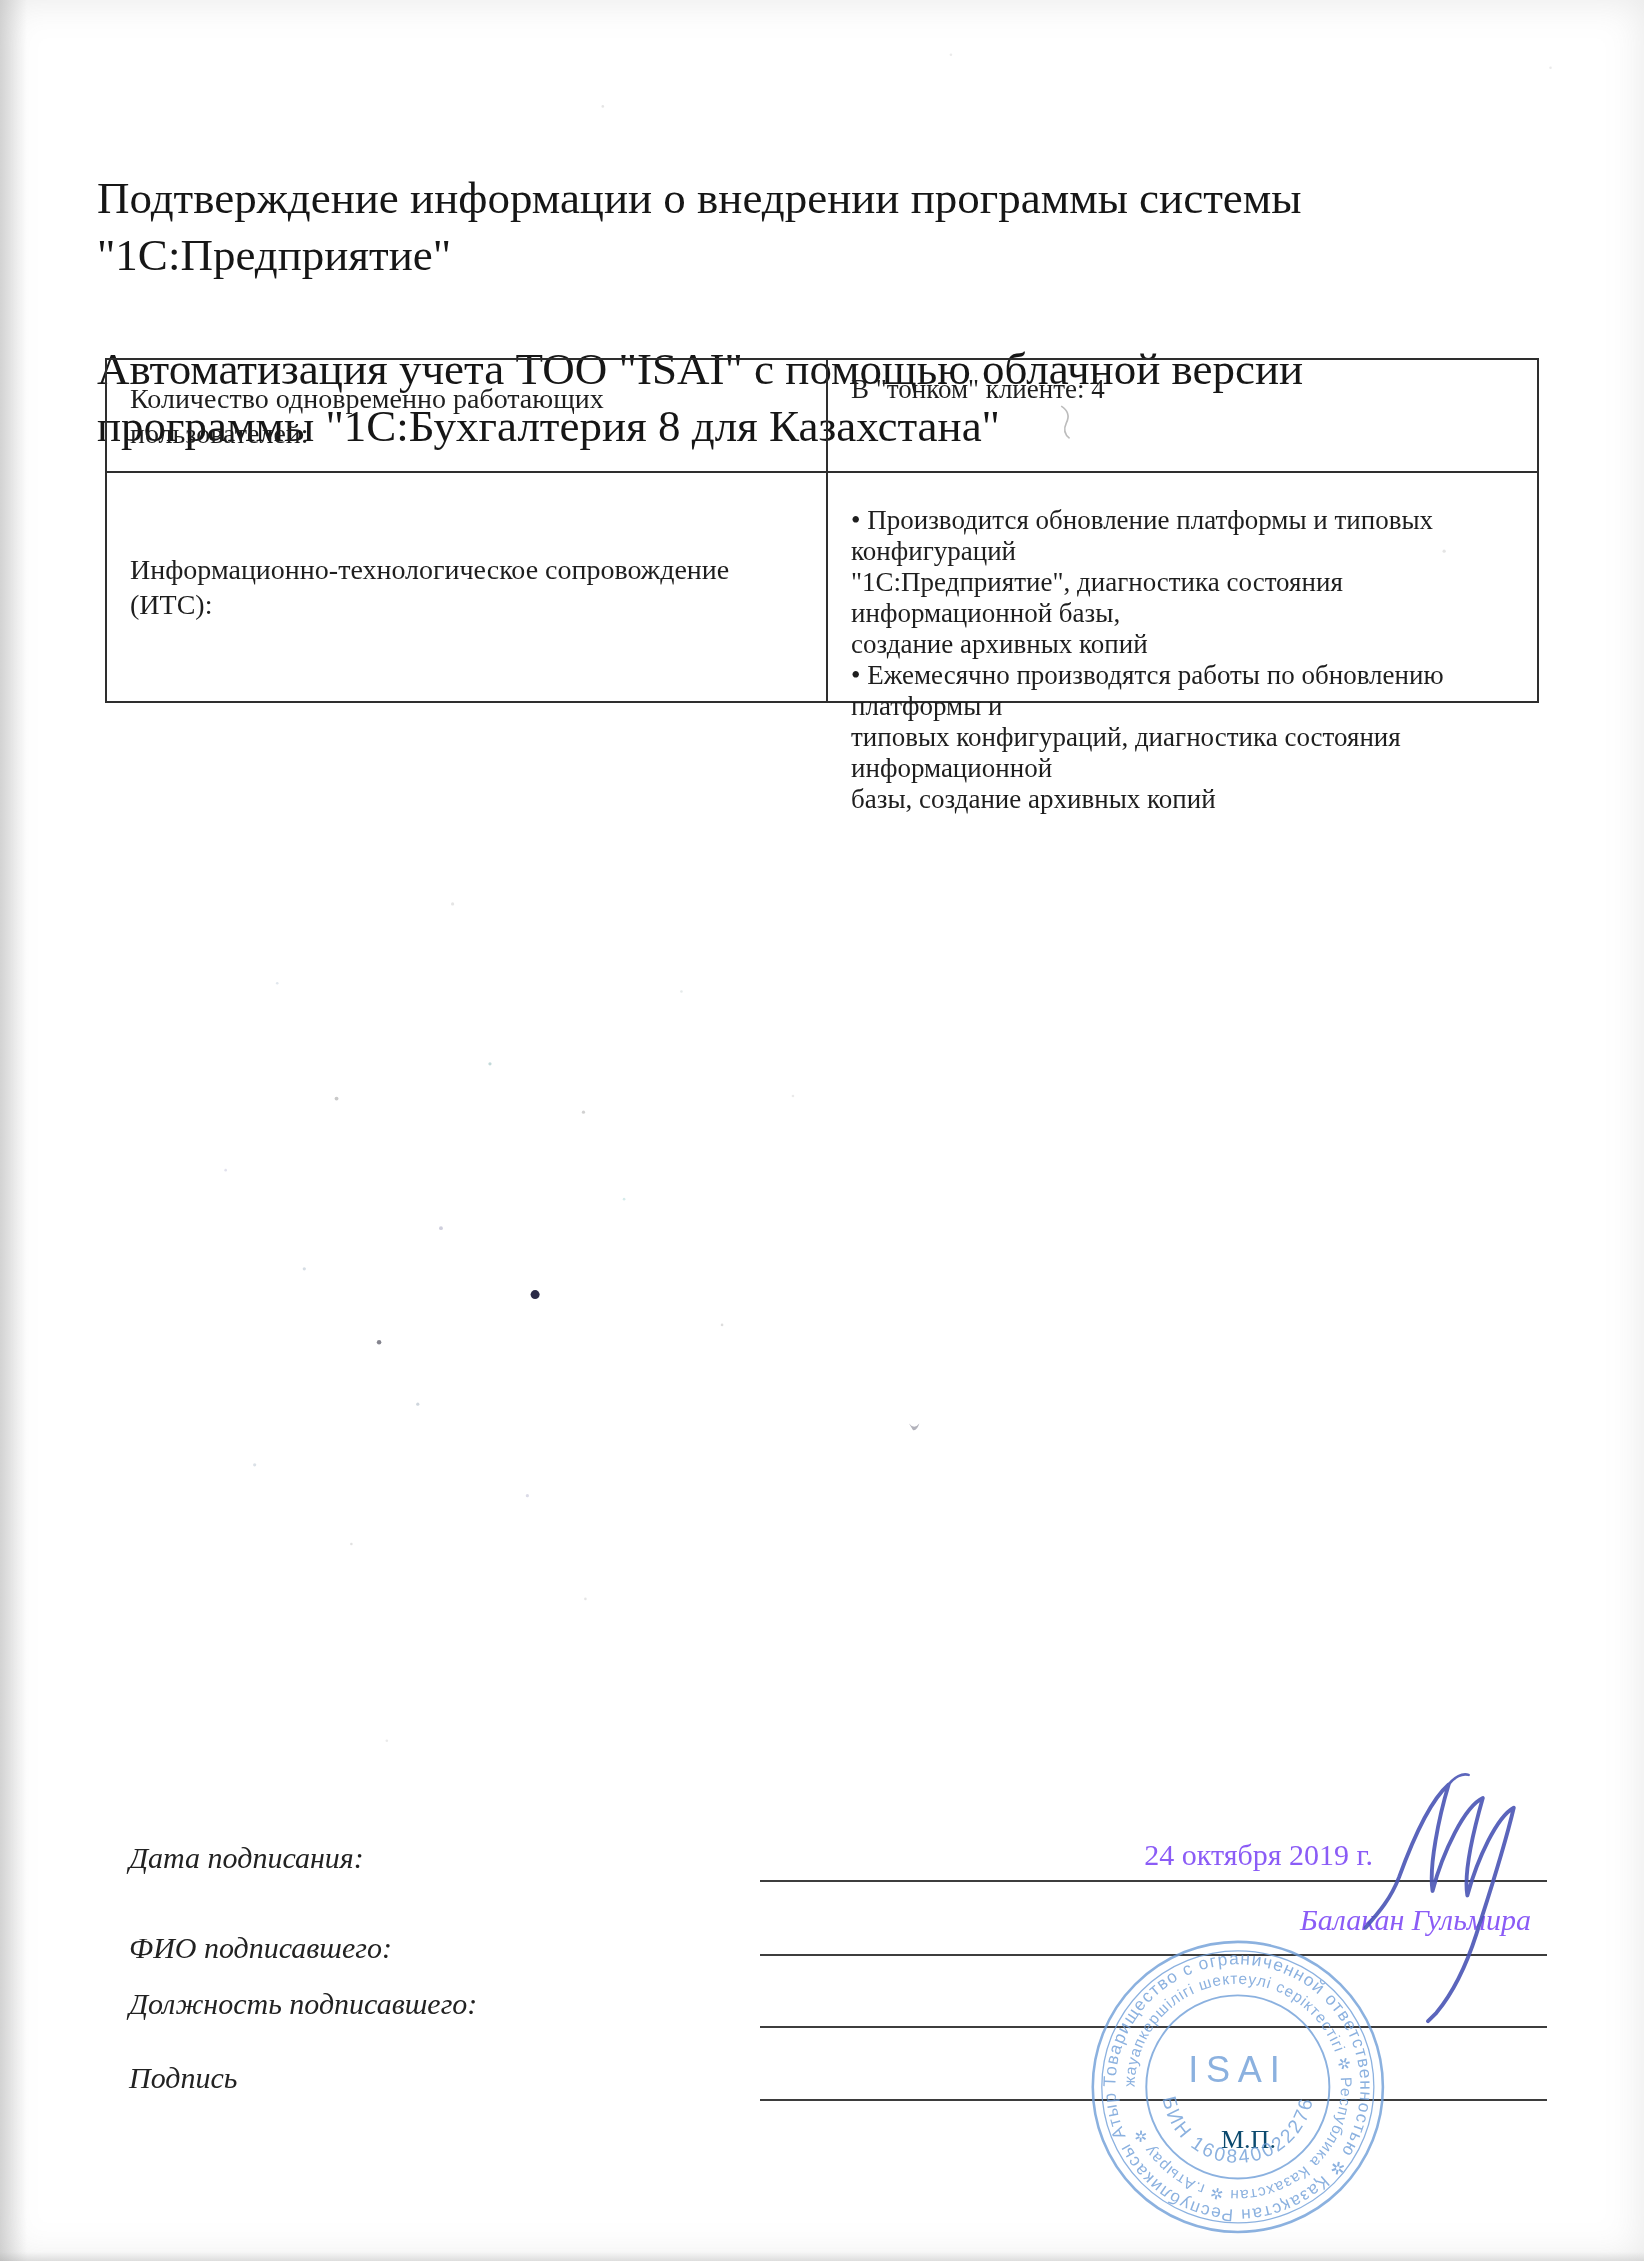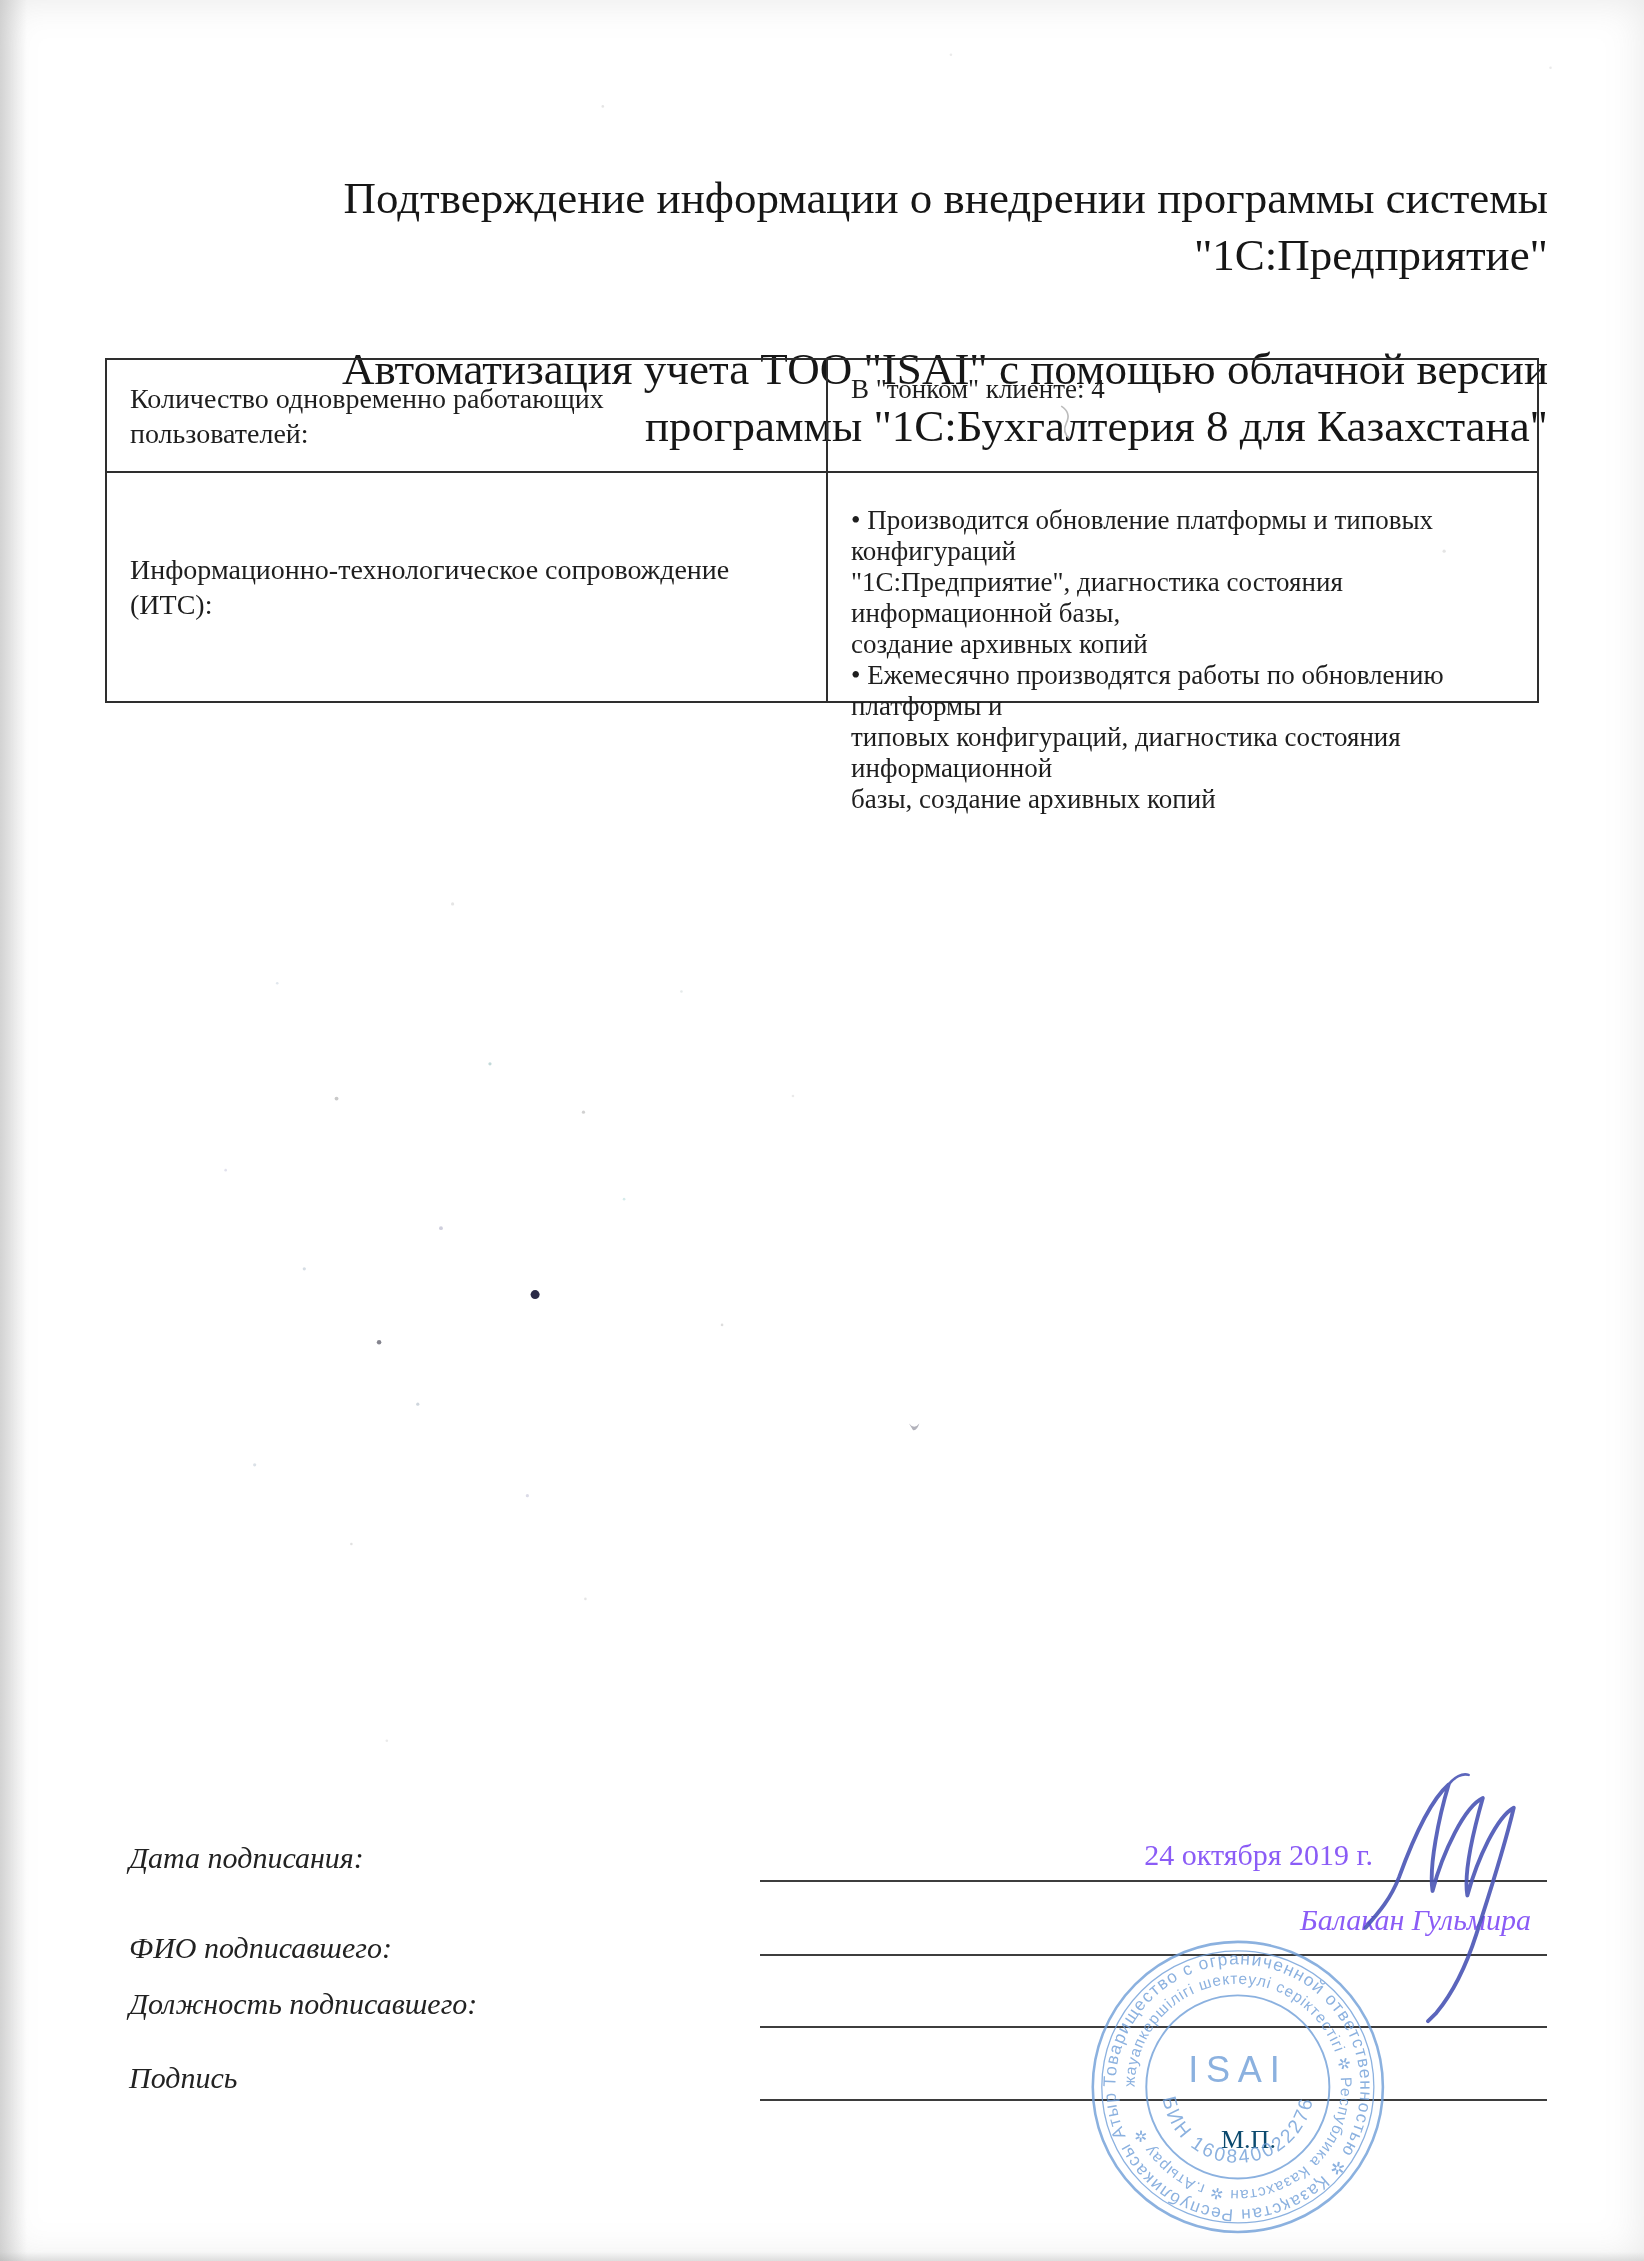--- a/index.html
+++ b/index.html
@@ -15,21 +15,21 @@
   .scan-edge-left{
     position:absolute;left:0;top:0;width:27px;height:100%;
     background:linear-gradient(to right, rgba(125,125,125,0.28), rgba(255,255,255,0));
   }
   .scan-edge-bottom{
     position:absolute;left:0;bottom:0;width:100%;height:9px;
     background:linear-gradient(to top, rgba(140,140,140,0.22), rgba(255,255,255,0));
   }
   .doc-title{
     position:absolute;left:97px;top:113px;width:1451px;
-    text-align:right;
+    text-align:left;
     font-size:45px;line-height:57px;
     white-space:pre-line;
     color:#161616;
   }
   
   .info-table{
     position:absolute;left:105px;top:358px;width:1434px;
     border:2.6px solid #2e2e2e;
     box-sizing:border-box;
     font-size:28px;

